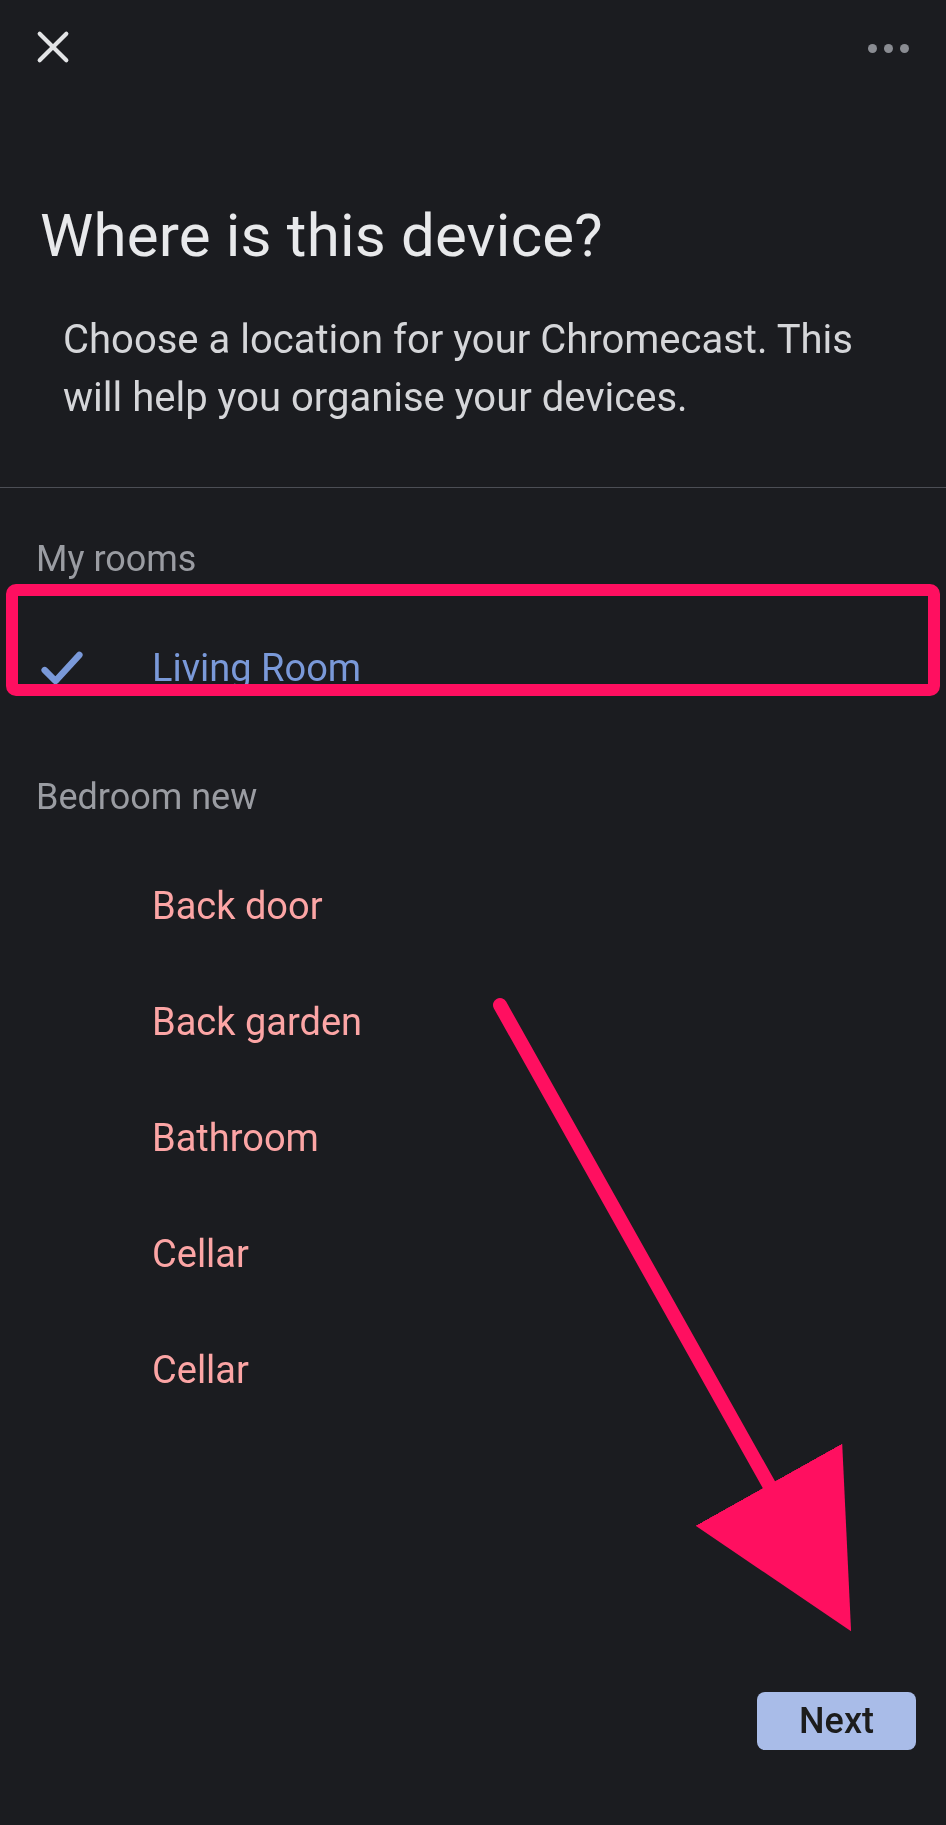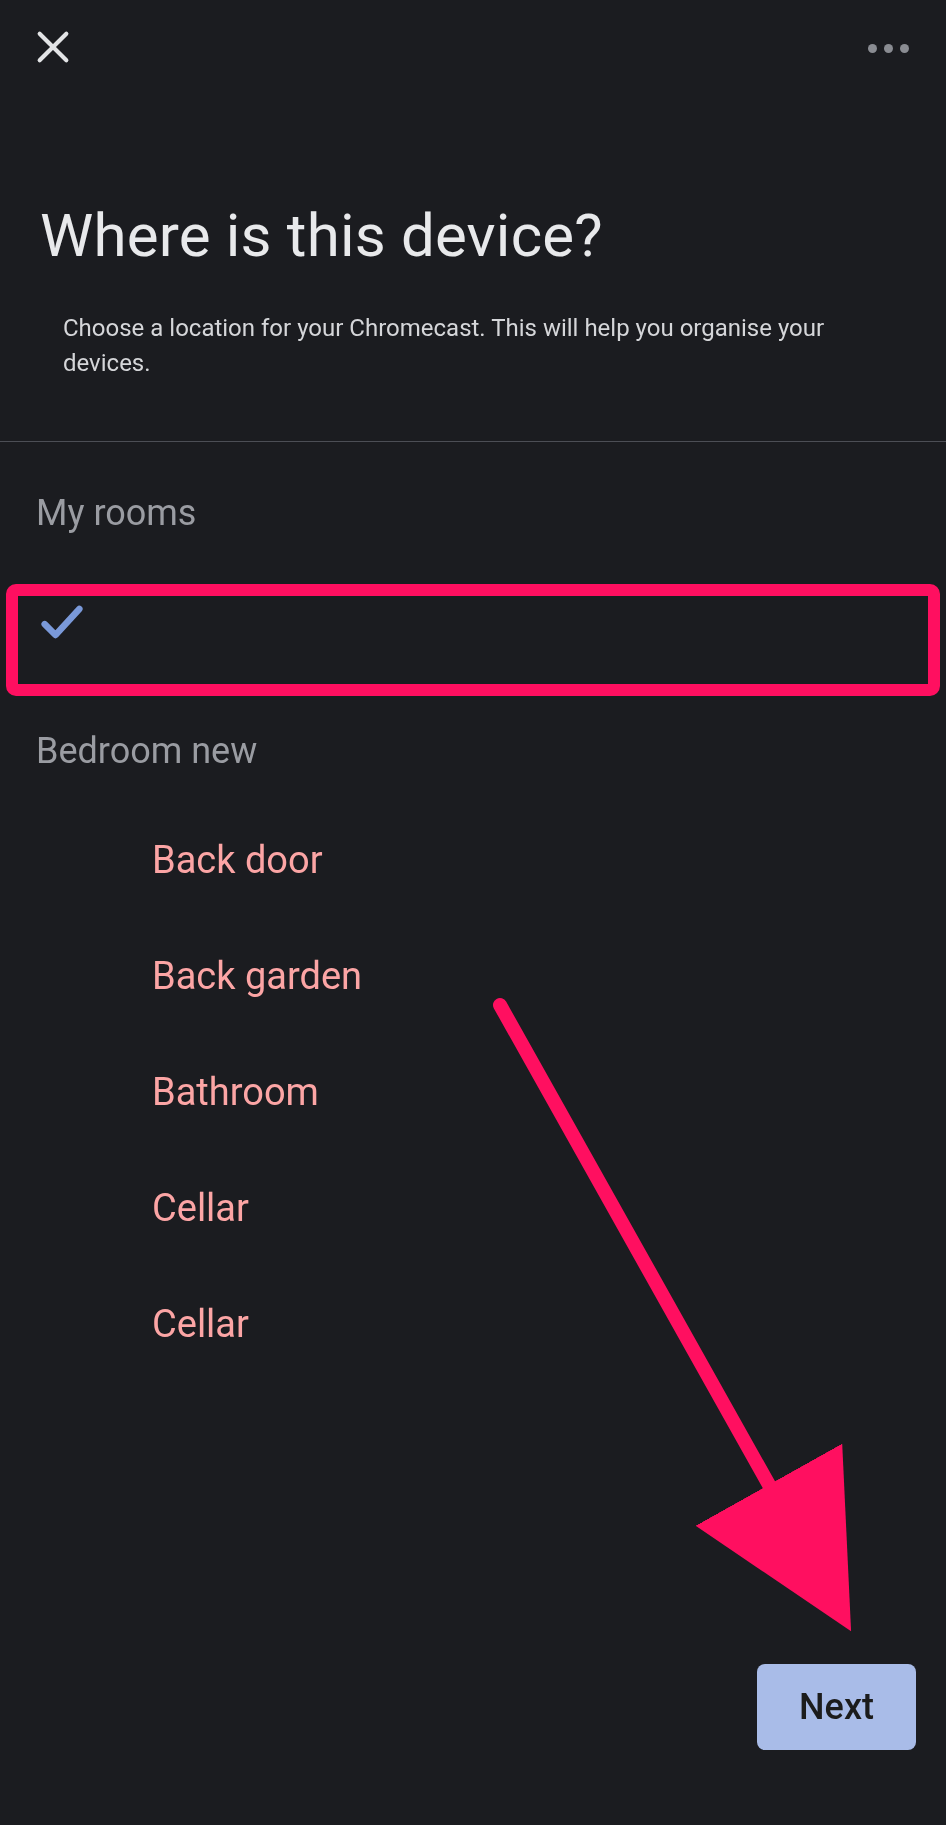--- a/index.html
+++ b/index.html
@@ -55,21 +55,21 @@
     padding:110px 40px 60px 40px;
   }
   .title{
     font-size:60px;
     font-weight:400;
     letter-spacing:0.2px;
     color:#e8e9eb;
     margin:0 0 40px 0;
   }
   .subtitle{
-    font-size:24px;
+    font-size:40px;
     line-height:1.45;
     color:#d5d6d9;
     margin:0 auto;
     max-width:820px;
   }
   
   .divider{
     height:1px;
     background:#4c4e55;
     width:100%;
@@ -118,21 +118,21 @@
   }
   
   .next-btn{
     position:absolute;
     right:30px;
     bottom:75px;
     background:var(--next-bg);
     color:var(--next-fg);
     font-size:36px;
     font-weight:500;
-    padding:22px 42px;
+    padding:8px 42px;
     border-radius:8px;
     cursor:pointer;
     user-select:none;
   }
 </style>
 </head>
 <body>
 
 <div class="topbar">
   <div class="close-btn">
@@ -156,20 +156,21 @@
 <div class="divider"></div>
 
 <div class="section-label">My rooms</div>
 
 <div class="row selected">
   <span class="check-slot">
     <svg viewBox="0 0 24 24">
         <polyline points="4,13 9,18 20,6" fill="none" stroke="currentColor" stroke-width="3" stroke-linecap="round" stroke-linejoin="round"></polyline>
       </svg>
   </span>
+  <span class="label">Living Room</span>
 </div>
 
 <div class="section-label">Bedroom new</div>
 
 <div class="row">
   <span class="check-slot"></span>
   <span class="label">Back door</span>
 </div>
 <div class="row">
   <span class="check-slot"></span>

